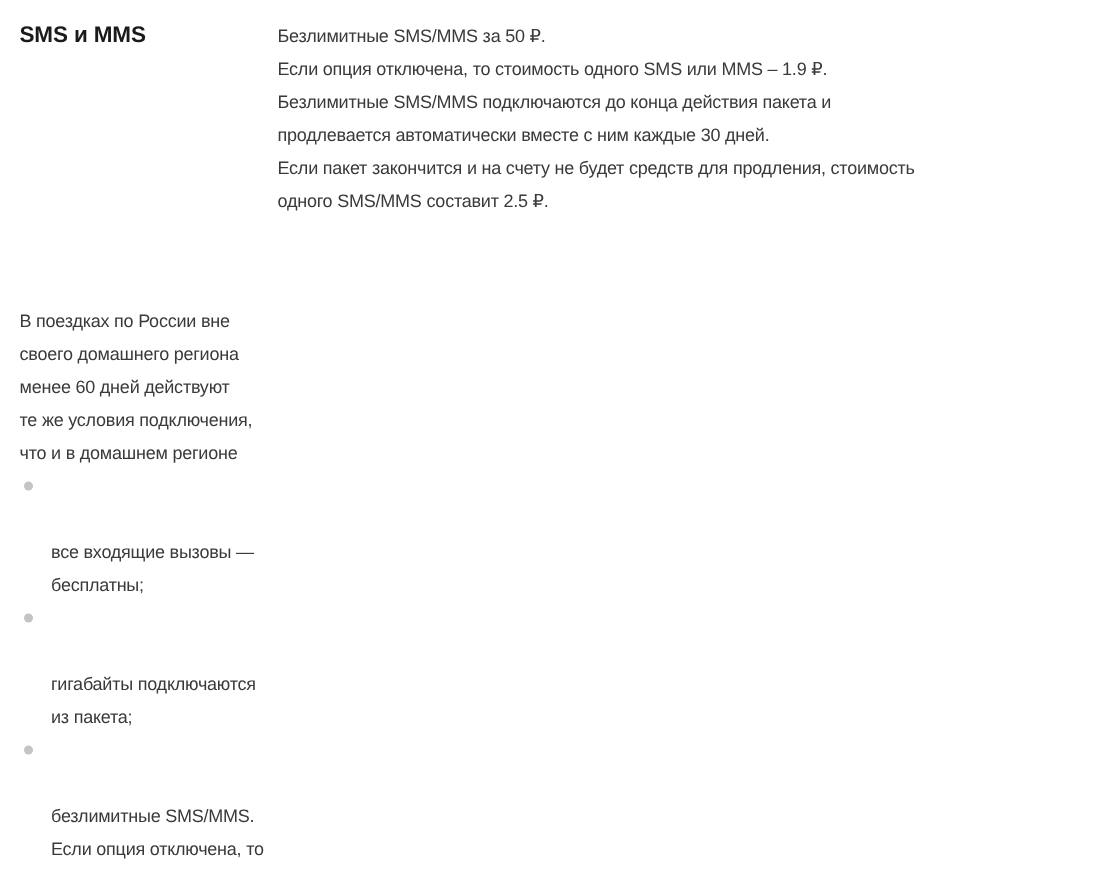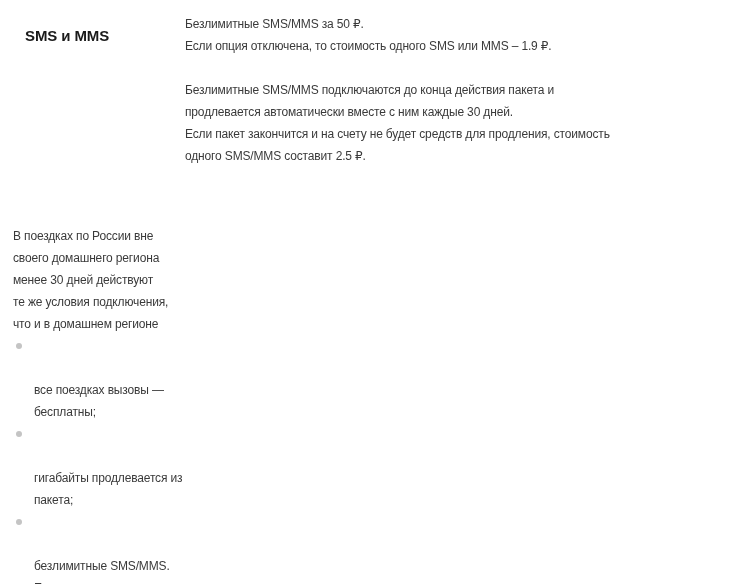--- a/index.html
+++ b/index.html
@@ -17,38 +17,38 @@
     font-family: "Liberation Sans", "DejaVu Sans", sans-serif;
     color: #3a3a3a;
   }
   .row {
     display: grid;
     grid-template-columns: 172px 1fr;
     align-items: start;
   }
   .row + .row { margin-top: 58px; }
   .row-title {
-    margin: 12px;
+    margin: 0;
     font-size: 15px;
     font-weight: 700;
     line-height: 22px;
     letter-spacing: -0.1px;
     color: #1a1a1a;
   }
   .content {
     max-width: 548px;
     font-size: 12px;
     line-height: 22px;
     letter-spacing: -0.15px;
   }
   .para {
     margin: 0;
     white-space: pre-line;
   }
-  .para + .para { margin-top: 22px; }
+  .para + .para { }
   .bullets {
     list-style: none;
     margin: 0;
     padding: 0;
   }
   .bullets li {
     position: relative;
     padding-left: 21px;
     white-space: pre-line;
   }
@@ -74,30 +74,30 @@
 Если опция отключена, то стоимость одного SMS или MMS – 1.9 ₽.</p>
       <p class="para">Безлимитные SMS/MMS подключаются до конца действия пакета и
 продлевается автоматически вместе с ним каждые 30 дней.
 Если пакет закончится и на счету не будет средств для продления, стоимость
 одного SMS/MMS составит 2.5 ₽.</p>
     </div>
   </section>
 
   <section class="row">
     <div class="content">
-      <p class="para">В поездках по России вне своего домашнего региона менее 30 дней действуют
+      <p class="para">В поездках по России вне своего домашнего региона менее 60 дней действуют
 те же условия подключения, что и в домашнем регионе</p>
       <ul class="bullets">
         <li>
           <span class="dot"></span>
-          <span>все поездках вызовы — бесплатны;</span>
+          <span>все входящие вызовы — бесплатны;</span>
         </li>
         <li>
           <span class="dot"></span>
-          <span>гигабайты продлевается из пакета;</span>
+          <span>гигабайты подключаются из пакета;</span>
         </li>
         <li>
           <span class="dot"></span>
           <span>безлимитные SMS/MMS. Если опция отключена, то стоимость одного
 SMS/MMS – 1.4 ₽;</span>
         </li>
         <li>
           
           
         </li>

